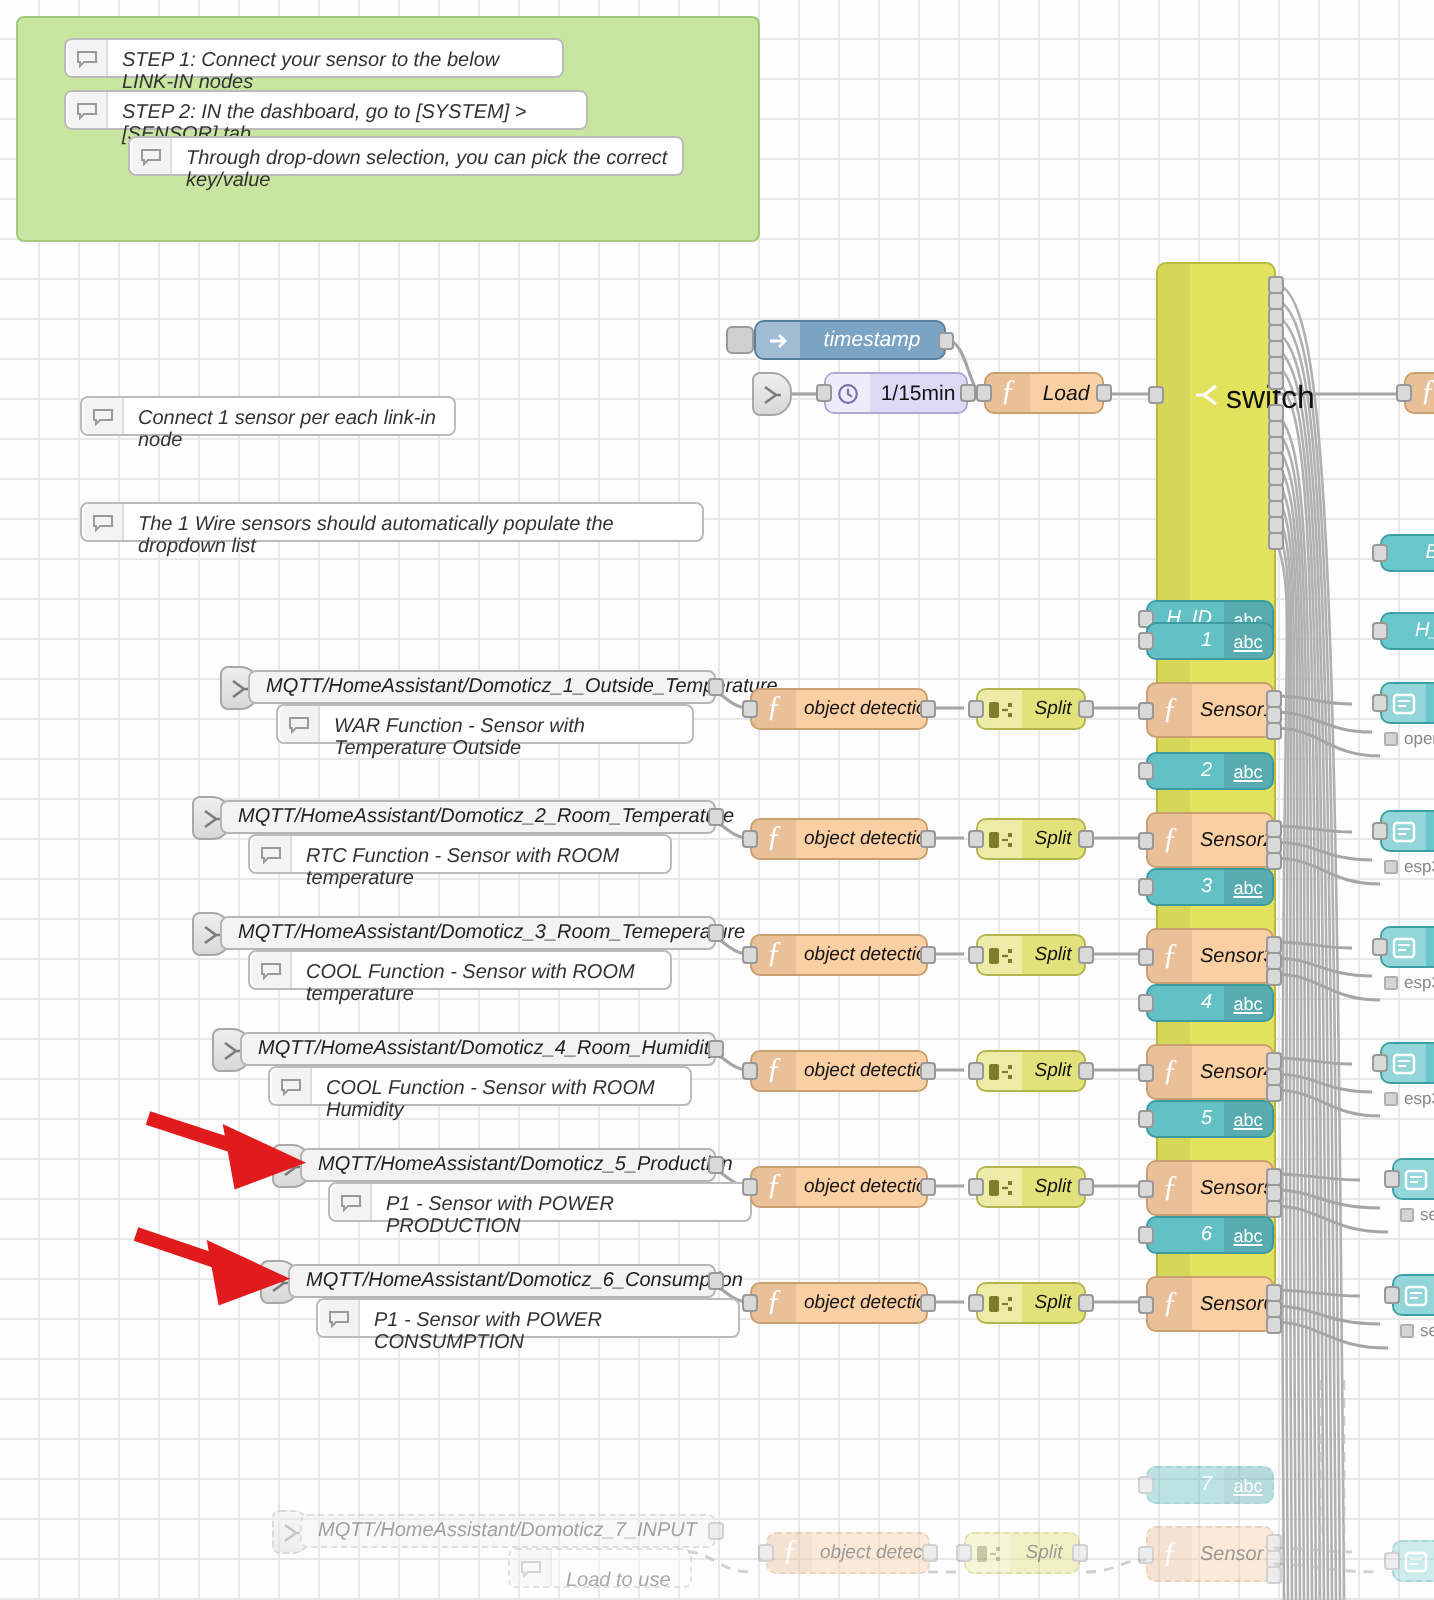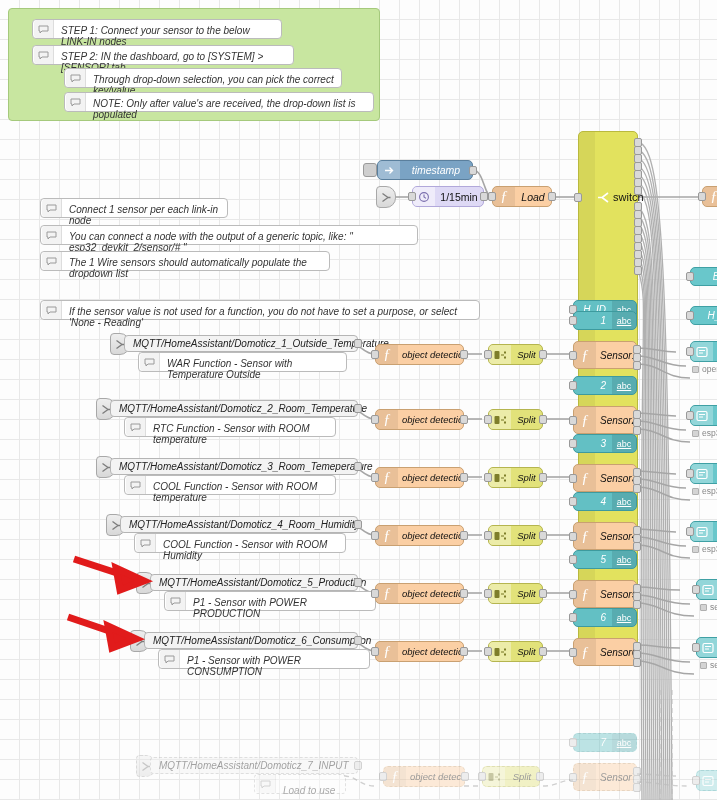--- a/index.html
+++ b/index.html
@@ -265,28 +265,20 @@
 
   <div class="comment" style="left:64px; top:68px; width:278px;">
     <span class="bub">
       <svg class="gly" width="11" height="9" viewBox="0 0 11 9">
           <path d="M1 1h9v5H4L2 8V6H1z" fill="none" stroke="#9a9a9a" stroke-width="1"></path>
         </svg>
     </span>
     <span class="ctext">Through drop-down selection, you can pick the correct key/value</span>
   </div>
 
-  <div class="comment" style="left:64px; top:92px; width:310px;">
-    <span class="bub">
-      <svg class="gly" width="11" height="9" viewBox="0 0 11 9">
-          <path d="M1 1h9v5H4L2 8V6H1z" fill="none" stroke="#9a9a9a" stroke-width="1"></path>
-        </svg>
-    </span>
-    <span class="ctext">NOTE: Only after value's are received, the drop-down list is populated</span>
-  </div>
 
   <div class="node" style="left:377px; top:160px;">
     <div class="nbody inject" style="width:96px;height:20px;padding-left:0;">
       <span class="icbox">
         <svg class="gly" width="11" height="11" viewBox="0 0 11 11">
             <path d="M1 5.5h7M5.5 2.5l3 3-3 3" stroke="#fff" stroke-width="1.4" fill="none"></path>
           </svg>
       </span>
       <span class="nlabel" style="color:#fff;font-style:italic;">timestamp</span>
       <span class="port out" style="top:5px;"></span>
@@ -322,21 +314,21 @@
       <span class="port out" style="top:5px;"></span>
     </div>
   </div>
 
   <div class="node" style="left:578px; top:131px;">
     <div class="nbody switch" style="width:60px;height:530px;padding-left:0;align-items:flex-start;">
       <span style="position:absolute;left:0;top:0;width:16px;height:100%;background:rgba(0,0,0,0.05);border-radius:4px 0 0 4px;"></span>
       <svg class="gly" style="position:absolute;left:17px;top:59px;" width="14" height="14" viewBox="0 0 14 14">
         <path d="M12 2 L6 6.5 L12 11 M6 6.5 H2" stroke="#fff" stroke-width="1.6" fill="none"></path>
       </svg>
-      <span style="position:absolute;left:34px;top:59px;font-size:11px;">switch</span>
+      <span style="position:absolute;left:34px;top:59px;font-size:16px;">switch</span>
       <span class="port in" style="top:61px;"></span>
       <span class="port out" style="top:6px;"></span>
       <span class="port out" style="top:14px;"></span>
       <span class="port out" style="top:22px;"></span>
       <span class="port out" style="top:30px;"></span>
       <span class="port out" style="top:38px;"></span>
       <span class="port out" style="top:46px;"></span>
       <span class="port out" style="top:54px;"></span>
       <span class="port out" style="top:70px;"></span>
       <span class="port out" style="top:78px;"></span>
@@ -358,43 +350,27 @@
   </div>
 
   <div class="comment" style="left:40px; top:198px; width:188px;">
     <span class="bub">
       <svg class="gly" width="11" height="9" viewBox="0 0 11 9">
           <path d="M1 1h9v5H4L2 8V6H1z" fill="none" stroke="#9a9a9a" stroke-width="1"></path>
         </svg>
     </span>
     <span class="ctext">Connect 1 sensor per each link-in node</span>
   </div>
-  <div class="comment" style="left:40px; top:225px; width:378px;">
+  <div class="comment" style="left:40px; top:251px; width:312px;justify-content:center;">
     <span class="bub">
       <svg class="gly" width="11" height="9" viewBox="0 0 11 9">
           <path d="M1 1h9v5H4L2 8V6H1z" fill="none" stroke="#9a9a9a" stroke-width="1"></path>
         </svg>
     </span>
-    <span class="ctext">You can connect a node with the output of a generic topic, like: " esp32_devkit_2/sensor/# "</span>
-  </div>
-  <div class="comment" style="left:40px; top:251px; width:290px;justify-content:center;">
-    <span class="bub">
-      <svg class="gly" width="11" height="9" viewBox="0 0 11 9">
-          <path d="M1 1h9v5H4L2 8V6H1z" fill="none" stroke="#9a9a9a" stroke-width="1"></path>
-        </svg>
-    </span>
     <span class="ctext">The 1 Wire sensors should automatically populate the dropdown list</span>
-  </div>
-  <div class="comment" style="left:40px; top:300px; width:440px;">
-    <span class="bub">
-      <svg class="gly" width="11" height="9" viewBox="0 0 11 9">
-          <path d="M1 1h9v5H4L2 8V6H1z" fill="none" stroke="#9a9a9a" stroke-width="1"></path>
-        </svg>
-    </span>
-    <span class="ctext">If the sensor value is not used for a function, you do not have to set a purpose, or select 'None - Reading'</span>
   </div>
 
   <div class="node" style="left:573px; top:300px;">
     <div class="nbody change" style="width:64px;height:19px;padding-left:0;">
       <span class="nlabel r" style="font-style:italic;font-size:10px;">H_ID</span>
       <span class="abcbox">abc</span>
       <span class="port in" style="top:4px;"></span>
     </div>
   </div>
 

